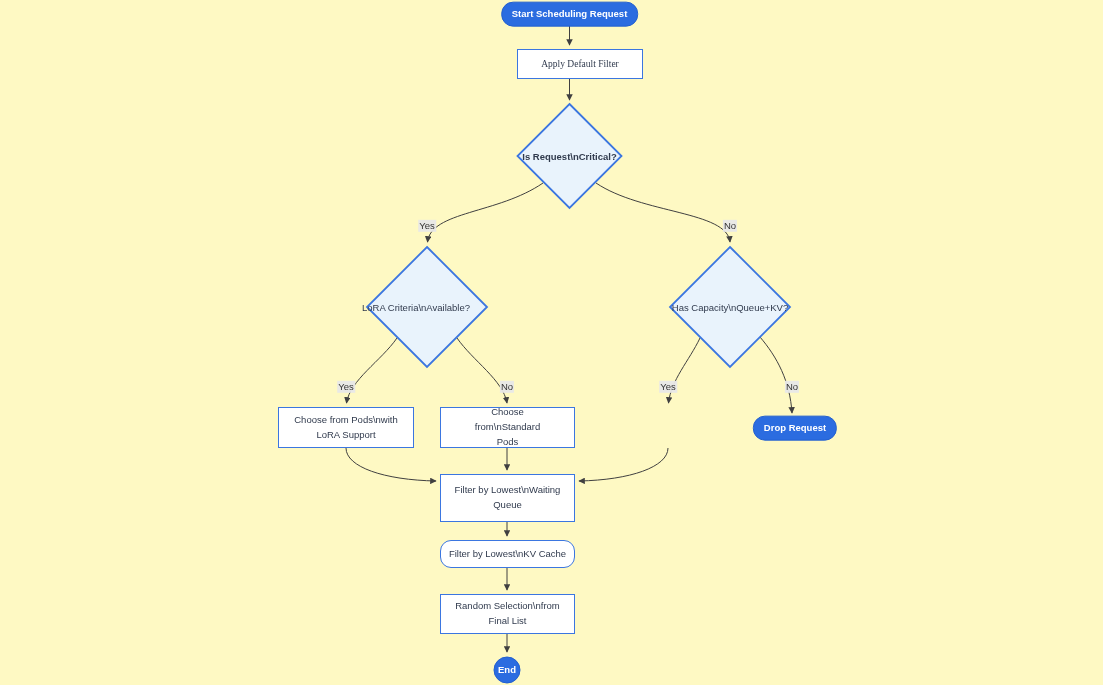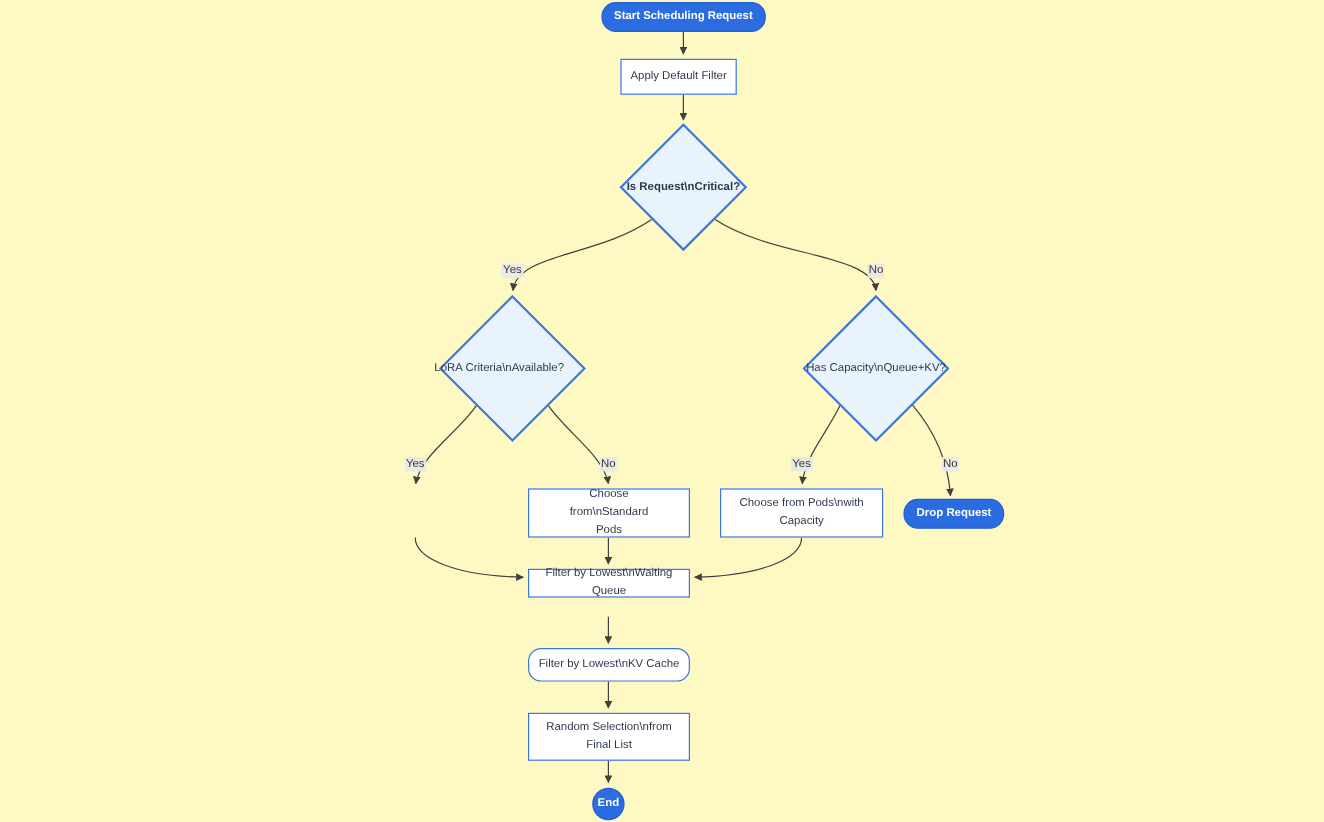--- a/index.html
+++ b/index.html
@@ -65,30 +65,30 @@
 
     <g fill="#e9f3fc" stroke="#3b76e0" stroke-width="1.8">
       <polygon points="569.5,104 621.5,156 569.5,208 517.5,156"></polygon>
       <polygon points="427,247 487,307 427,367 367,307"></polygon>
       <polygon points="730,247 790,307 730,367 670,307"></polygon>
     </g>
   </svg>
 
   <div class="node pill" style="left:569.5px; top:14px;">Start Scheduling Request</div>
 
-  <div class="node rect" style="left:517px; top:49px; width:97px; height:30px; padding:0 4px;">Apply Default Filter</div>
+  <div class="node rect" style="left:517px; top:49px; width:126px; height:30px; padding:0 4px;font-family:Liberation Serif, serif;">Apply Default Filter</div>
 
+  <div class="node rect" style="left:278px; top:407px; width:136px; height:41px; padding:0 10px;">Choose from Pods\nwith LoRA Support</div>
 
   <div class="node rect" style="left:440px; top:407px; width:135px; height:41px; padding:0 22px;">Choose from\nStandard Pods</div>
 
-  <div class="node rect" style="left:600px; top:407px; width:136px; height:41px; padding:0 12px;">Choose from Pods\nwith Capacity</div>
 
   <div class="node pill" style="left:795px; top:428px;">Drop Request</div>
 
-  <div class="node rect" style="left:440px; top:474px; width:135px; height:24px; padding:0 10px;">Filter by Lowest\nWaiting Queue</div>
+  <div class="node rect" style="left:440px; top:474px; width:135px; height:48px; padding:0 10px;">Filter by Lowest\nWaiting Queue</div>
 
   <div class="node rect" style="left:440px; top:540px; width:135px; height:28px; padding:0 4px;border-radius:11px;">Filter by Lowest\nKV Cache</div>
 
   <div class="node rect" style="left:440px; top:594px; width:135px; height:40px; padding:0 14px;">Random Selection\nfrom Final List</div>
 
   <div class="node circle" style="left:507px; top:670px;">End</div>
 
   <div class="diamond-label" style="left:569.5px; top:156px;font-weight:bold;">Is Request\nCritical?</div>
   <div class="diamond-label" style="left:416px; top:307px;">LoRA Criteria\nAvailable?</div>
   <div class="diamond-label" style="left:730px; top:307px;">Has Capacity\nQueue+KV?</div>

